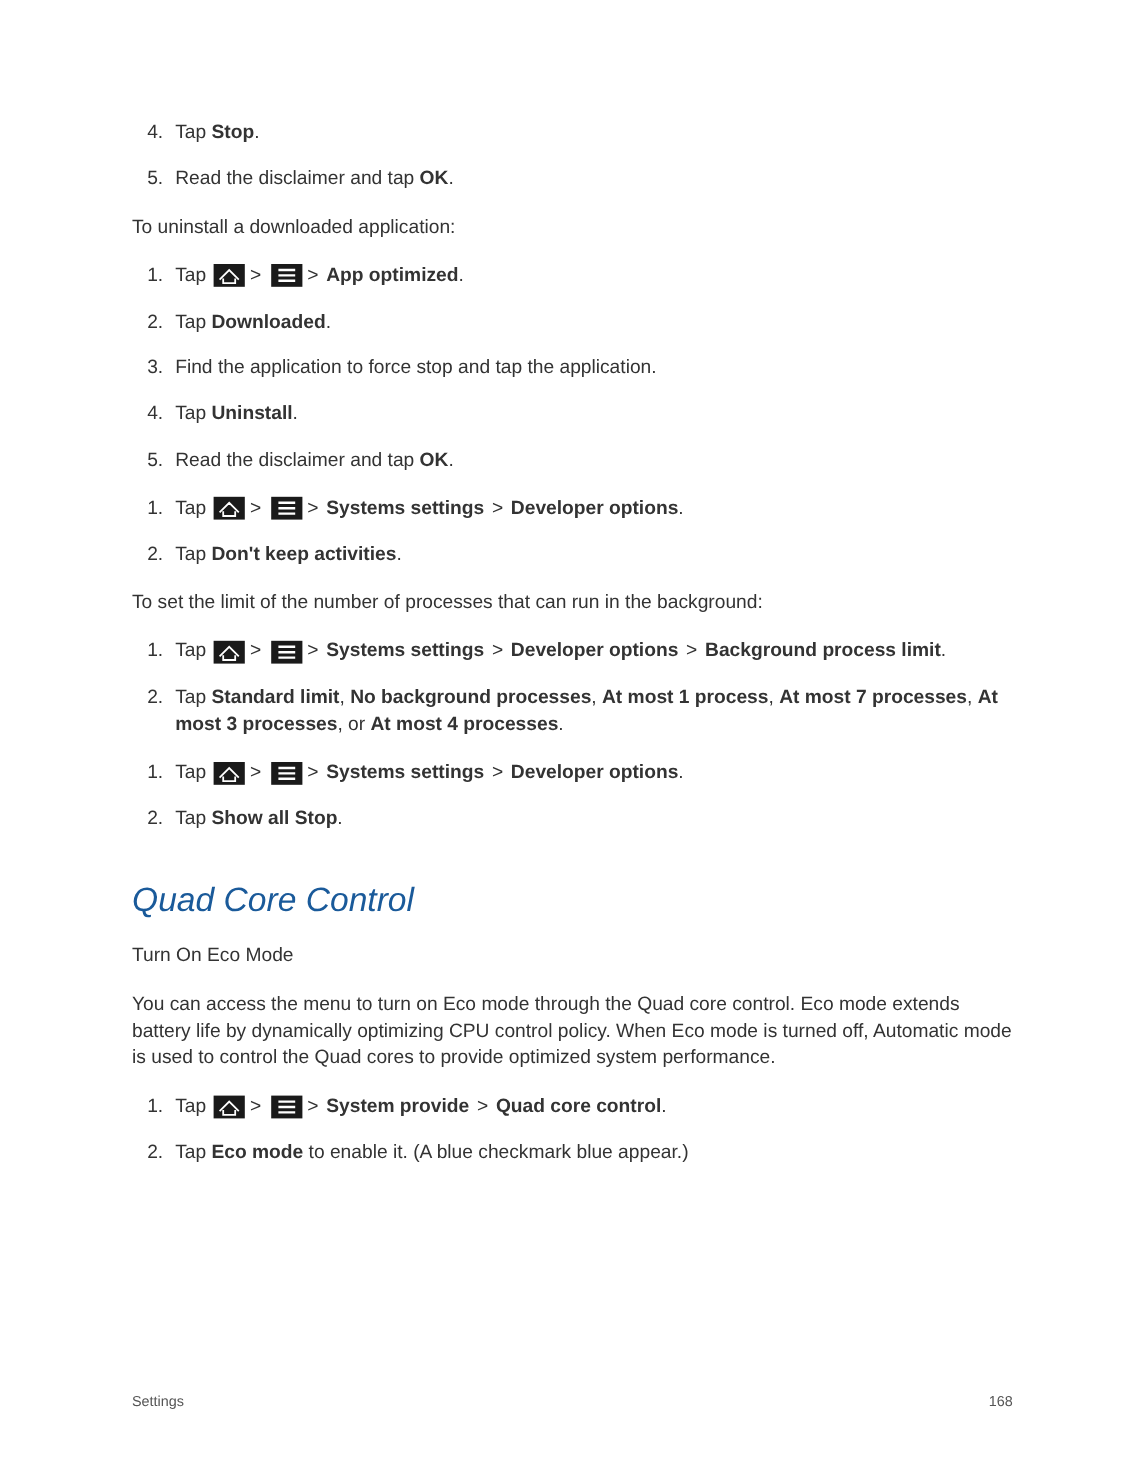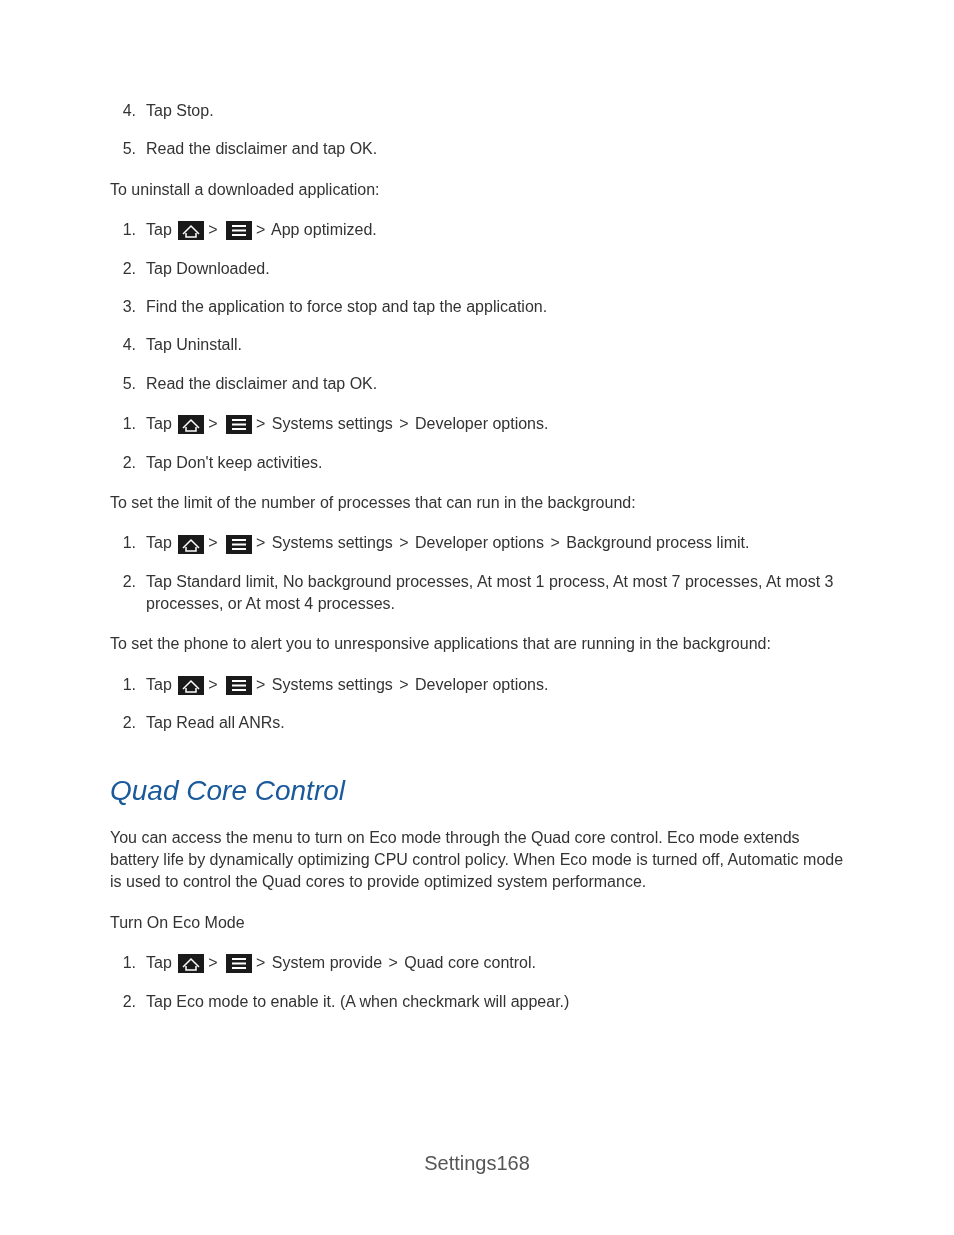--- a/index.html
+++ b/index.html
@@ -29,21 +29,21 @@
     text-align: right;
     margin-right: 10px;
   }
   .li .content {
     flex: 1;
   }
   .para {
     margin-bottom: 18px;
     line-height: 1.4;
   }
-  .bold { font-weight: normal; }
+  .bold { font-weight: bold; }
   .icon-btn {
     display: inline-block;
     width: 26px;
     height: 19px;
     background: #1a1a1a;
     vertical-align: middle;
     position: relative;
     margin: 0 2px;
   }
   .home-icon svg, .menu-icon svg {
@@ -61,23 +61,23 @@
     color: #1a5a9a;
     margin-top: 40px;
     margin-bottom: 20px;
   }
   .footer {
     position: absolute;
     bottom: 60px;
     left: 110px;
     right: 110px;
     display: flex;
-    justify-content: center;
+    justify-content: space-between;
     color: #555;
-    font-size: 20px;
+    font-size: 12px;
   }
 </style>
 </head>
 <body>
 
 <div class="page">
 
   <ol class="ol">
     <li class="li">
       <span class="num">4.</span>
@@ -181,71 +181,70 @@
       </span>
     </li>
     <li class="li">
       <span class="num">2.</span>
       <span class="content">
         <span>Tap </span><span class="bold">Standard limit</span><span>, </span><span class="bold">No background processes</span><span>, </span><span class="bold">At most 1 process</span><span>, </span><span class="bold">At most 7 processes</span><span>, </span><span class="bold">At most 3 processes</span><span>, or </span><span class="bold">At most 4 processes</span><span>.</span>
       </span>
     </li>
   </ol>
 
-  <p class="para">To set the phone to alert you to unresponsive applications that are running in the background:</p>
 
   <ol class="ol">
     <li class="li">
       <span class="num">1.</span>
       <span class="content">
         <span>Tap </span><span class="icon-btn home-icon"><svg width="26" height="19">
               <path d="M5 13 L13 5 L21 13 M8 12 L8 16 L18 16 L18 12" stroke="#fff" stroke-width="1.5" fill="none"></path>
             </svg></span><span class="sep">&gt;</span>
         <span class="icon-btn menu-icon"><svg width="26" height="19">
               <line x1="6" y1="5" x2="20" y2="5" stroke="#fff" stroke-width="2"></line>
               <line x1="6" y1="9.5" x2="20" y2="9.5" stroke="#fff" stroke-width="2"></line>
               <line x1="6" y1="14" x2="20" y2="14" stroke="#fff" stroke-width="2"></line>
             </svg></span><span class="sep">&gt;</span>
         <span class="bold">Systems settings</span> <span class="sep">&gt;</span>
         <span class="bold">Developer options</span><span>.</span>
       </span>
     </li>
     <li class="li">
       <span class="num">2.</span>
       <span class="content">
-        <span>Tap </span><span class="bold">Read all ANRs</span><span>.</span>
+        <span>Tap </span><span class="bold">Show all Stop</span><span>.</span>
       </span>
     </li>
   </ol>
 
   <h2 class="section-title">Quad Core Control</h2>
 
+  <p class="para">Turn On Eco Mode</p>
   <p class="para">You can access the menu to turn on Eco mode through the Quad core control. Eco mode extends battery life by dynamically optimizing CPU control policy. When Eco mode is turned off, Automatic mode is used to control the Quad cores to provide optimized system performance.</p>
-  <p class="para">Turn On Eco Mode</p>
 
   <ol class="ol">
     <li class="li">
       <span class="num">1.</span>
       <span class="content">
         <span>Tap </span><span class="icon-btn home-icon"><svg width="26" height="19">
               <path d="M5 13 L13 5 L21 13 M8 12 L8 16 L18 16 L18 12" stroke="#fff" stroke-width="1.5" fill="none"></path>
             </svg></span><span class="sep">&gt;</span>
         <span class="icon-btn menu-icon"><svg width="26" height="19">
               <line x1="6" y1="5" x2="20" y2="5" stroke="#fff" stroke-width="2"></line>
               <line x1="6" y1="9.5" x2="20" y2="9.5" stroke="#fff" stroke-width="2"></line>
               <line x1="6" y1="14" x2="20" y2="14" stroke="#fff" stroke-width="2"></line>
             </svg></span><span class="sep">&gt;</span>
         <span class="bold">System provide</span> <span class="sep">&gt;</span>
         <span class="bold">Quad core control</span><span>.</span>
       </span>
     </li>
     <li class="li">
       <span class="num">2.</span>
       <span class="content">
-        <span>Tap </span><span class="bold">Eco mode</span><span> to enable it. (A when checkmark will appear.)</span>
+        <span>Tap </span><span class="bold">Eco mode</span><span> to enable it. (A blue checkmark blue appear.)</span>
       </span>
     </li>
   </ol>
 
 </div>
 
 <div class="footer">
   <span>Settings</span>
   <span>168</span>
 </div>

